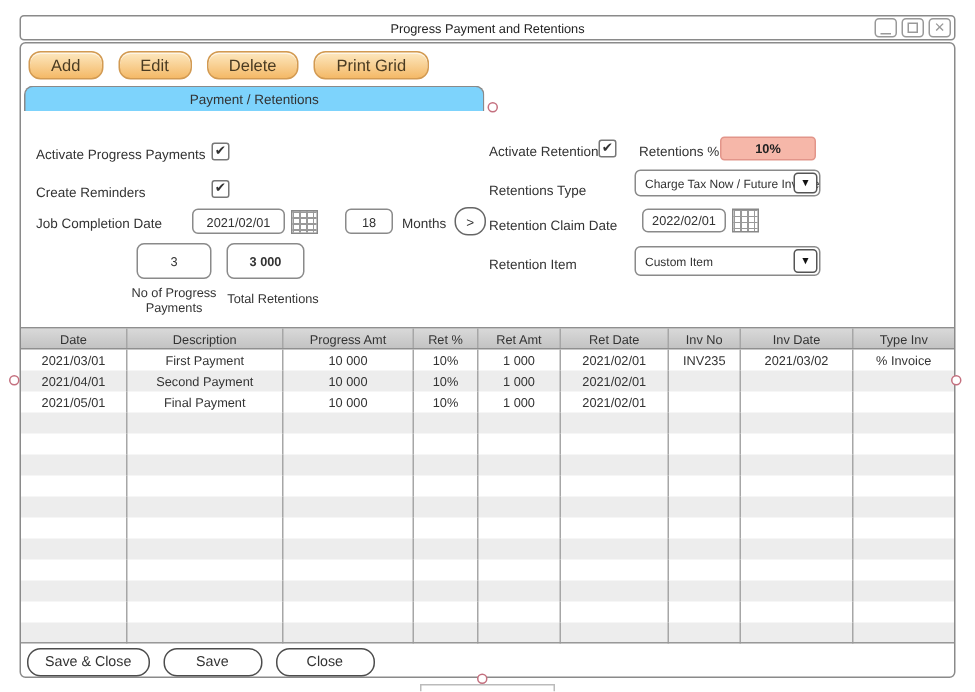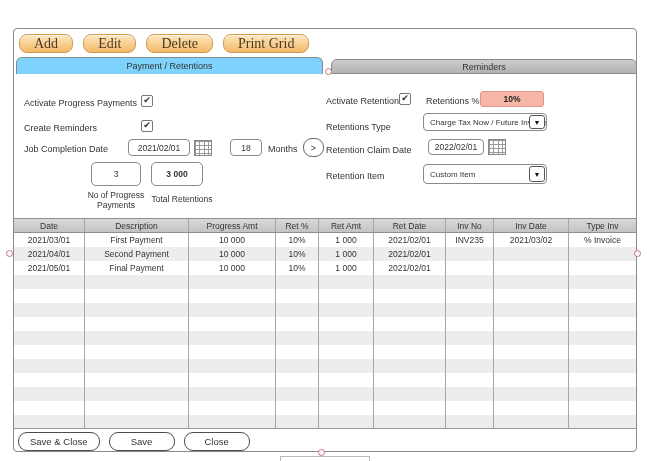--- a/index.html
+++ b/index.html
@@ -18,22 +18,22 @@
   .min-glyph { width:7px; height:0; border-bottom:1.5px solid #999; margin-top:7px; }
   .max-glyph { width:7px; height:7px; border:1.5px solid #999; }
   .close-glyph { font-size:9px; color:#999; line-height:1; }
 
   
   .window-body { position:absolute; left:13px; top:28px; width:624px; height:424px;
     border:1px solid #8a8a8a; border-radius:4px; background:#fff; }
 
   
   .toolbar { position:absolute; left:5px; top:5px; display:flex; gap:10px; }
-  .tb { height:19px; padding:0 14px; font-family:Liberation Serif, serif;
-    font-size:14px; color:#4a3b22; border:1px solid #d29a52; border-radius:8px;
+  .tb { height:19px; padding:0 14px; font-family:Liberation Sans, sans-serif;
+    font-size:11px; color:#4a3b22; border:1px solid #d29a52; border-radius:8px;
     background:linear-gradient(#fde8c0, #f4b967); cursor:pointer;
     box-shadow:inset 0 1px 0 rgba(255,255,255,.6); }
 
   
   .tab { position:absolute; display:flex; align-items:center; justify-content:center;
     font-size:9px; cursor:pointer; }
   .tab-active { left:2px; top:28px; width:307px; height:17px; background:#7dd3fc;
     border:1px solid #8a8a8a; border-bottom:none; border-radius:6px 6px 0 0; z-index:2; }
   .tab-inactive { left:317px; top:30px; width:306px; height:15px;
     background:linear-gradient(#cdcdcd,#b2b2b2); border:1px solid #8a8a8a;
@@ -88,35 +88,46 @@
   .handle { position:absolute; width:7px; height:7px; border:1px solid #c4707f;
     border-radius:50%; background:#fff; z-index:6; }
   .ghost { position:absolute; left:280px; top:456px; width:90px; height:12px;
     border:1px solid #bbb; background:#fff; }
 </style>
 </head>
 <body>
 
 <div class="canvas">
 
+  <div class="titlebar">
+    <span class="title">Progress Payment and Retentions</span>
+    <div class="win-controls">
+      <div class="wbtn">
+        <div class="min-glyph"></div>
+      </div>
+      <div class="wbtn">
+        <div class="max-glyph"></div>
+      </div>
+      <div class="wbtn">
+        <span class="close-glyph">✕</span>
+      </div>
+    </div>
+  </div>
 
   <div class="window-body">
 
     <div class="toolbar">
       <button class="tb">Add</button>
       <button class="tb">Edit</button>
       <button class="tb">Delete</button>
       <button class="tb">Print Grid</button>
     </div>
 
     <div class="tab tab-active">
       <span>Payment / Retentions</span>
-    </div>
-    <div class="tab tab-inactive">
-      <span>Reminders</span>
     </div>
     <div class="handle" style="left:311px; top:39px;"></div>
 
     <span class="flabel" style="left:10px; top:69px;">Activate Progress Payments</span>
     <span class="checkbox" style="left:127px; top:66px;">
       <span class="check">✔</span>
     </span>
 
     <span class="flabel" style="left:10px; top:94px;">Create Reminders</span>
     <span class="checkbox" style="left:127px; top:91px;">

